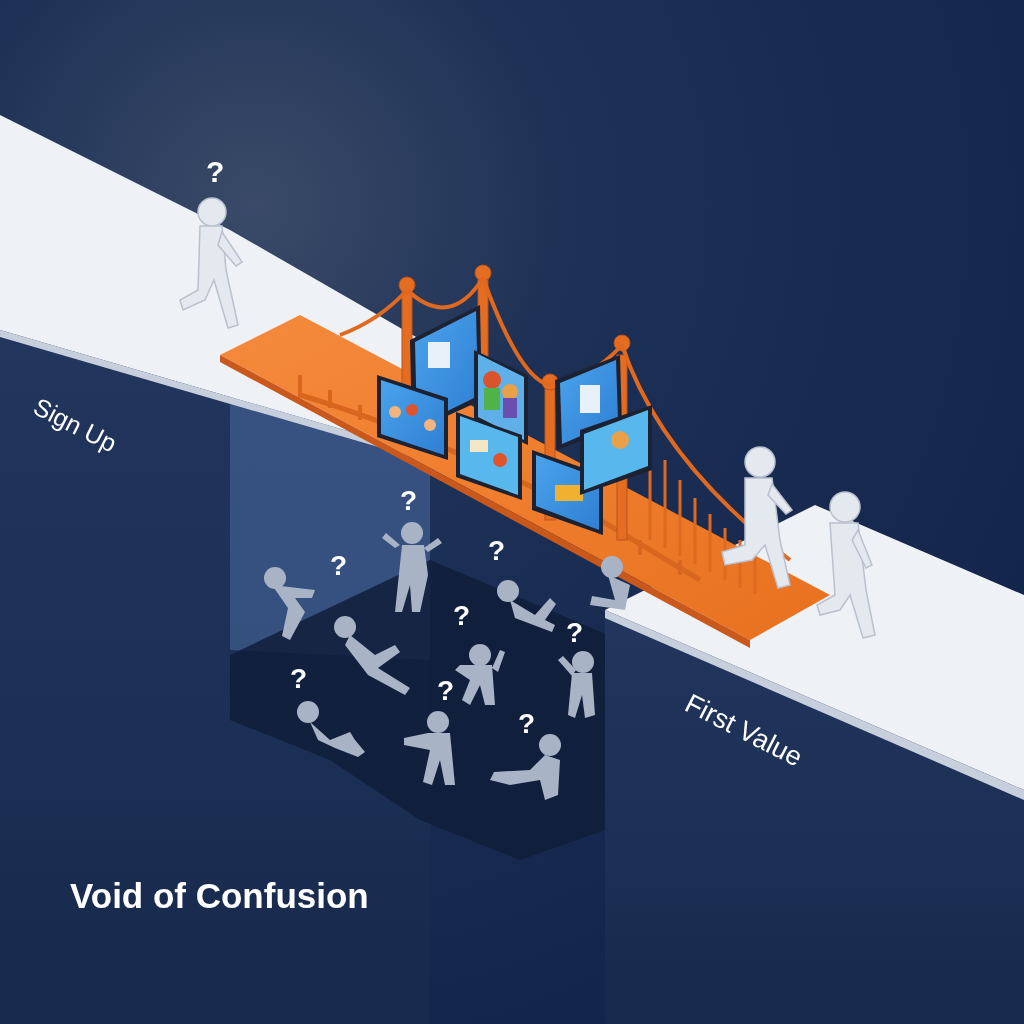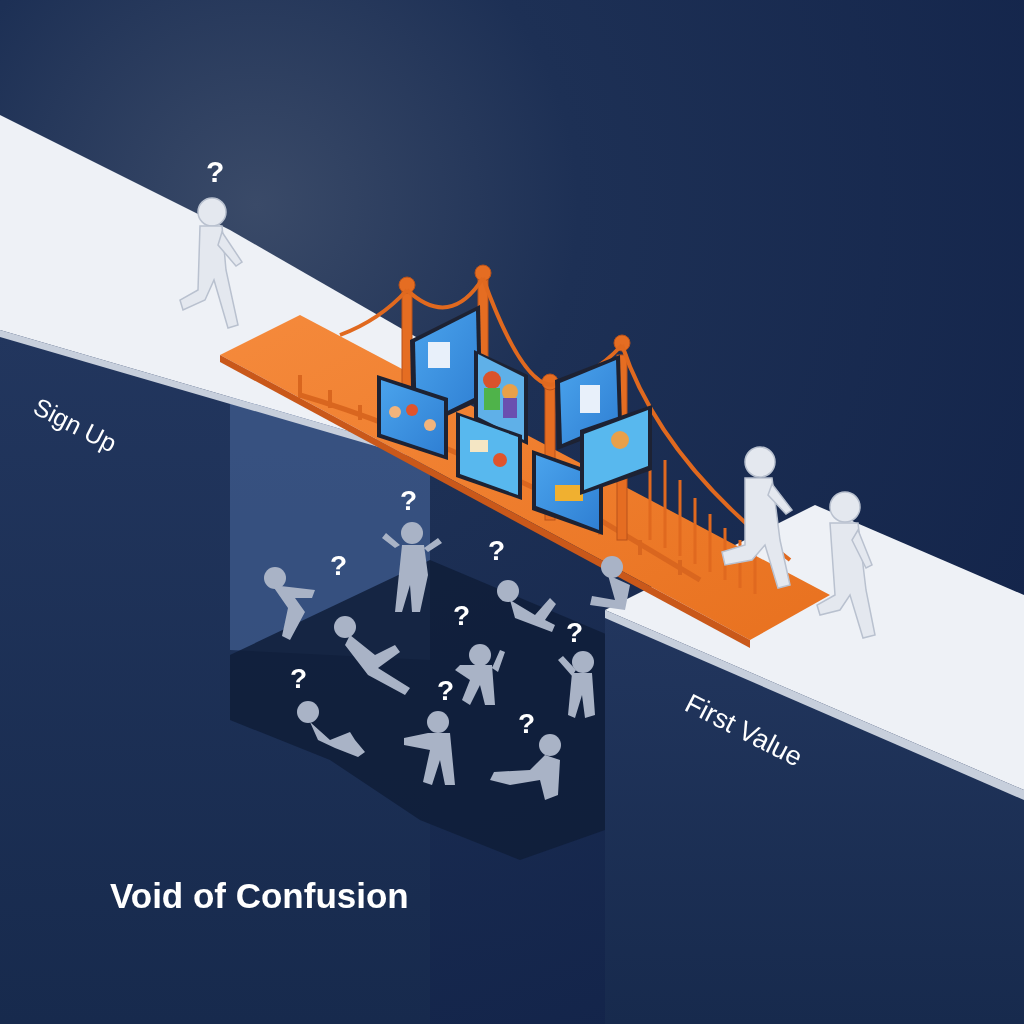--- a/index.html
+++ b/index.html
@@ -1,21 +1,21 @@
 <!DOCTYPE html>
 <html><head>
 <meta charset="utf-8">
 <style>
   html,body{margin:0;padding:0;}
   body{width:1024px;height:1024px;overflow:hidden;background:#14264a;font-family:"Liberation Sans",sans-serif;}
   #scene{position:absolute;left:0;top:0;width:1024px;height:1024px;}
   .lbl{position:absolute;color:#ffffff;font-family:"Liberation Sans",sans-serif;white-space:nowrap;}
   #lbl-signup{left:42px;top:392px;font-size:25px;transform:rotate(27deg);transform-origin:left top;}
   #lbl-first{left:694px;top:688px;font-size:27px;transform:rotate(27deg);transform-origin:left top;}
-  #lbl-void{left:70px;top:876px;font-size:35px;font-weight:bold;margin-left:40px;}
+  #lbl-void{left:70px;top:876px;font-size:35px;font-weight:bold;}
 </style>
 </head>
 <body>
 
 <svg id="scene" viewBox="0 0 1024 1024" xmlns="http://www.w3.org/2000/svg">
   <defs>
     <radialGradient id="bgGrad" cx="0.25" cy="0.2" r="0.9">
       <stop offset="0" stop-color="#3a4a68"></stop>
       <stop offset="0.35" stop-color="#1d3055"></stop>
       <stop offset="1" stop-color="#13244a"></stop>

